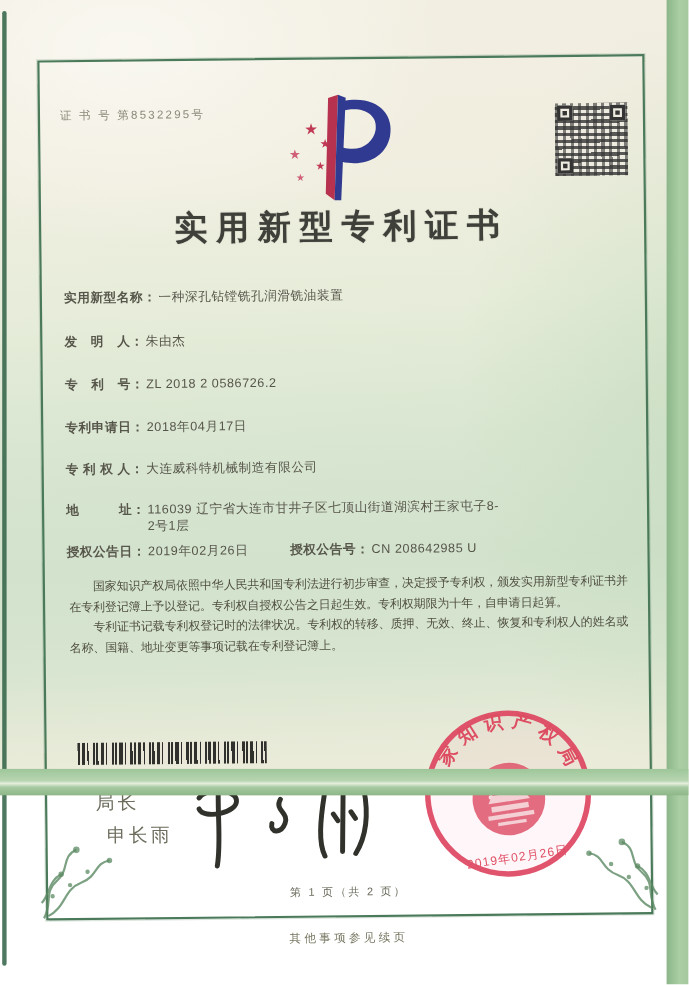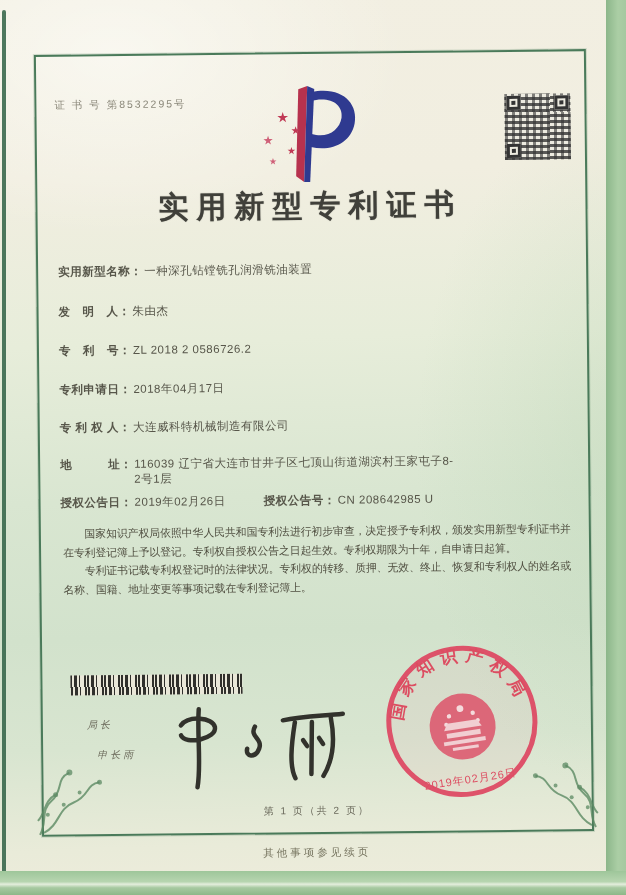--- a/index.html
+++ b/index.html
@@ -1,17 +1,17 @@
 <!DOCTYPE html>
 <html><head>
 <meta charset="utf-8">
 <style>
   html,body{margin:0;padding:0;width:626px;height:895px;overflow:hidden;
     font-family:"Liberation Sans","DejaVu Sans",sans-serif;}
-  #page{position:relative;width:626px;height:895px;
+  #page{position:relative;width:626px;height:723px;
     background:
       radial-gradient(ellipse 420px 260px at 18% 6%, rgba(255,255,252,.55), rgba(255,255,252,0) 70%),
       radial-gradient(ellipse 300px 500px at 100% 50%, rgba(180,210,175,.35), rgba(180,210,175,0) 70%),
       linear-gradient(178deg,#f2efe2 0%,#f1eee0 20%,#e7edda 38%,#d9e6d1 55%,#d2e2cc 70%,#d8e5d0 82%,#e9ebd9 93%,#efecdc 100%);}
   .abs{position:absolute;}
   
   #edge-left{left:2px;top:10px;width:4px;height:868px;background:#2f6044;opacity:.85;border-radius:2px;}
   #edge-right{right:0;top:0;width:20px;height:895px;
     background:linear-gradient(90deg,#8cb68a,#abceа5 60%,#a5c8a0);}
   #edge-right{background:linear-gradient(90deg,#8cb68a,#abcea5 60%,#a5c8a0);}
@@ -48,21 +48,21 @@
       #30302c 4px 7px,transparent 7px 9px,#30302c 9px 10px,transparent 10px 14px,
       #30302c 14px 16px,transparent 16px 17px);}
   
   #qr{left:508px;top:96px;width:66px;height:66px;background-color:#edebe0;
     background-image:
       repeating-linear-gradient(0deg,rgba(52,52,52,.8) 0 3px,transparent 3px 6px),
       repeating-linear-gradient(90deg,rgba(52,52,52,.6) 0 3px,transparent 3px 7px);}
   .finder{position:absolute;width:14px;height:14px;border:3px solid #343434;background:#edebe0;box-sizing:border-box;}
   .finder:after{content:"";position:absolute;left:2px;top:2px;width:4px;height:4px;background:#343434;}
   
-  .sig-label{position:absolute;font-size:10px;color:#6e6d5e;letter-spacing:3px;font-style:italic;}
+  .sig-label{position:absolute;font-size:17px;color:#6e6d5e;letter-spacing:3px;}
   #signature-svg{left:152px;top:694px;}
   
   #seal{left:380px;top:644px;width:158px;height:158px;transform:rotate(-8deg);
     mix-blend-mode:multiply;opacity:.92;}
   
   #page-info{left:40px;top:804px;width:546px;text-align:center;font-size:10px;color:#6b6a5c;letter-spacing:2px;}
   #note{left:0;top:846px;width:626px;text-align:center;font-size:10.5px;color:#76745f;letter-spacing:3px;}
   .orn{position:absolute;}
 </style>
 </head>

